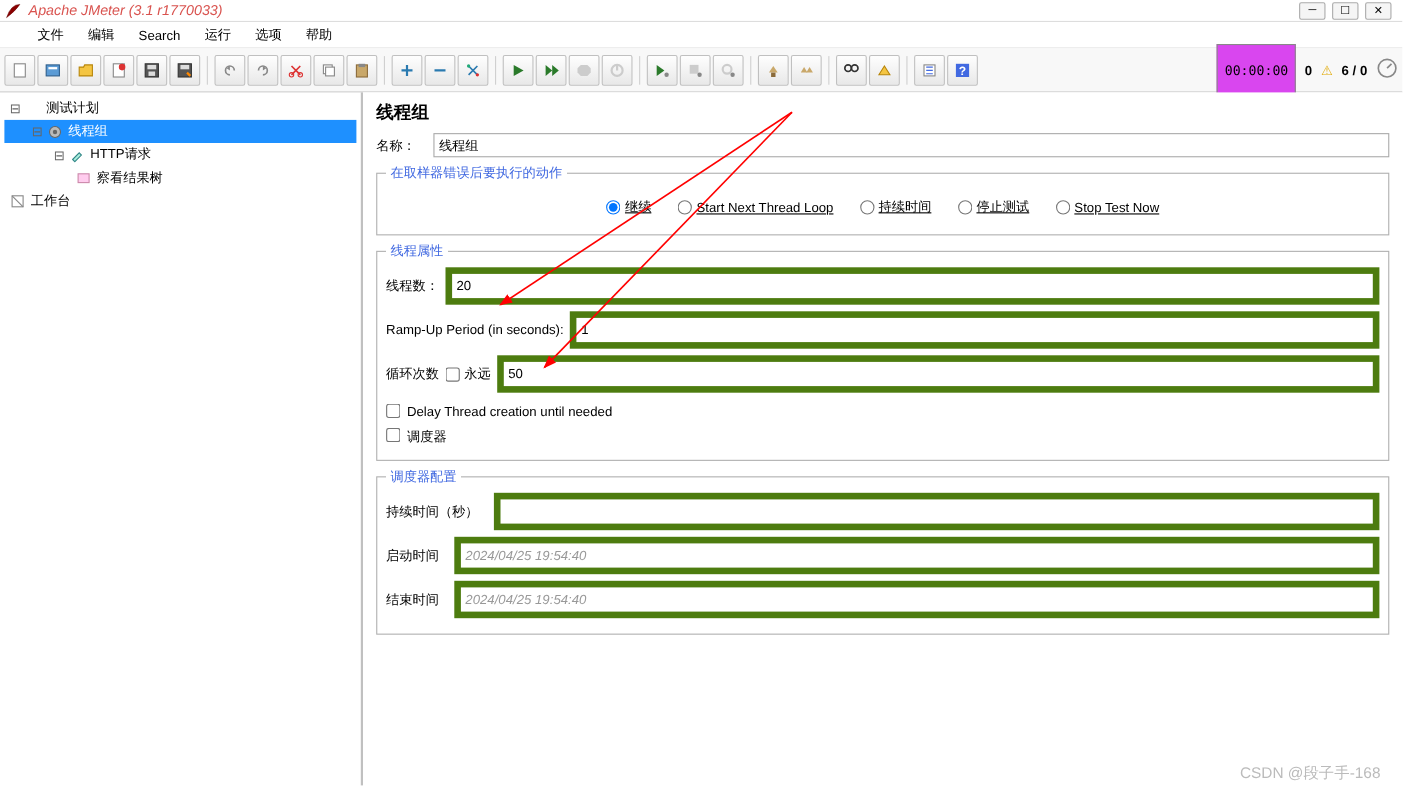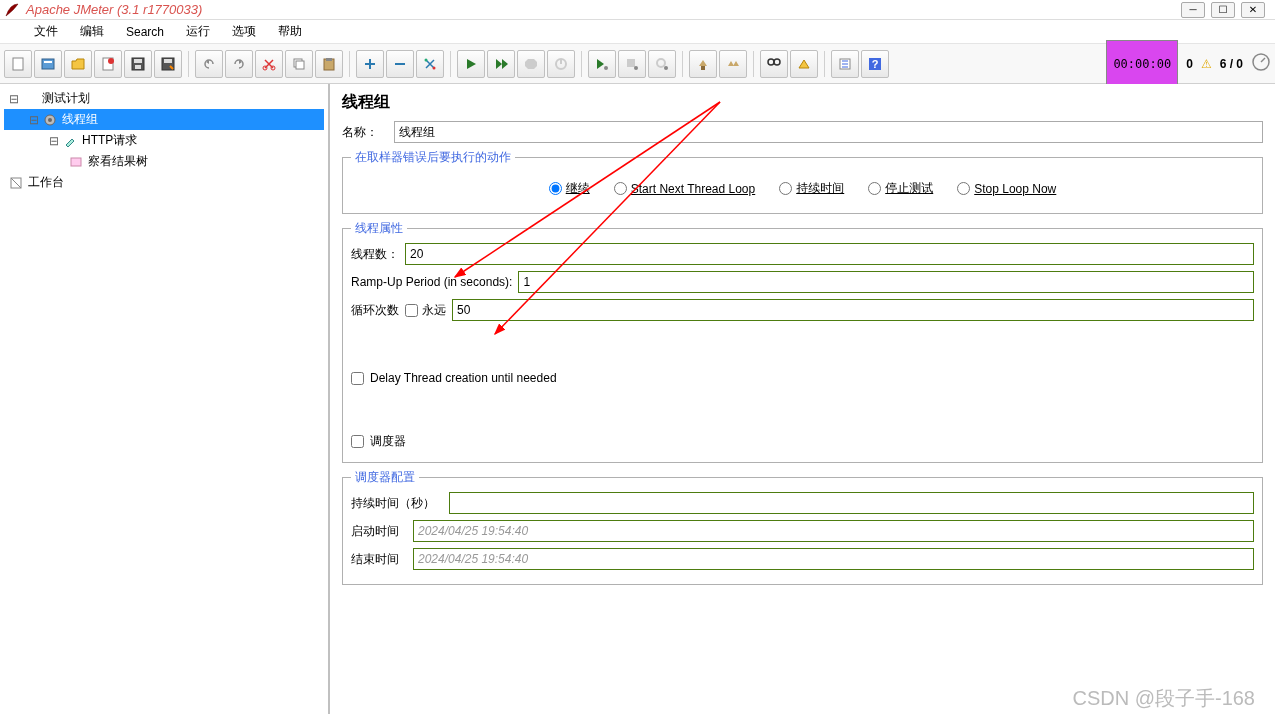--- a/index.html
+++ b/index.html
@@ -32,25 +32,25 @@
 .main h2 { font-size: 16px; font-weight: bold; margin-bottom: 8px; }
 .form-row { display: flex; align-items: center; margin-bottom: 4px; }
 .form-row label { width: 52px; }
 .form-row input[type=text] { flex: 1; border: 1px solid #aaa; padding: 2px 4px; font-size: 12px; height: 22px; }
 fieldset { border: 1px solid #b0b0b0; margin-top: 6px; padding: 6px 8px 8px 8px; }
 fieldset legend { padding: 0 4px; color: #4169e1; }
 .radio-row { display: flex; gap: 24px; justify-content: center; padding: 8px 0; }
 .radio-row label { display: flex; align-items: center; gap: 4px; cursor: pointer; text-decoration: underline; }
 .prop-row { display: flex; align-items: center; margin-bottom: 6px; gap: 6px; }
 .prop-row .lbl { white-space: nowrap; }
-.prop-row input[type=text] { flex: 1; border: 1px solid #4d7c0f; padding: 2px 4px; height: 22px; font-size: 12px; }
+.prop-row input[type=text] { flex: 1; border: 6px solid #4d7c0f; padding: 2px 4px; height: 34px; font-size: 12px; }
 .prop-row input.grey { color: #999; font-style: italic; }
 .cb-row { padding: 4px 0; }
-.cb-row label { display: flex; align-items: center; gap: 6px; cursor: pointer; margin-top: 40px; }
-.watermark { position: absolute; right: 20px; bottom: 10px; color: #bbb; font-size: 20px; pointer-events: none; }
+.cb-row label { display: flex; align-items: flex-start; gap: 6px; cursor: pointer; }
+.watermark { position: absolute; right: 20px; bottom: 10px; color: #bbb; font-size: 14px; pointer-events: none; }
 .annotation-svg { position: absolute; left: 340px; top: 92px; pointer-events: none; z-index: 100; }
 </style>
 </head>
 <body>
 
 <div class="titlebar">
   <span class="feather">
     <svg viewBox="0 0 16 16">
         <path d="M2 14 Q6 2 14 2 Q10 8 2 14" fill="#8b0000" stroke="#600" stroke-width="0.5"></path>
       </svg>
@@ -323,21 +323,21 @@
         <label>
             <input type="radio" name="err" style="">
             <span>持续时间</span>
           </label>
         <label>
             <input type="radio" name="err" style="">
             <span>停止测试</span>
           </label>
         <label>
             <input type="radio" name="err" style="">
-            <span>Stop Loop Now</span>
+            <span>Stop Test Now</span>
           </label>
       </div>
     </fieldset>
 
     <fieldset>
       <legend>线程属性</legend>
       <div class="prop-row">
         <span class="lbl">线程数：</span>
         <input type="text" value="20" style="">
       </div>

